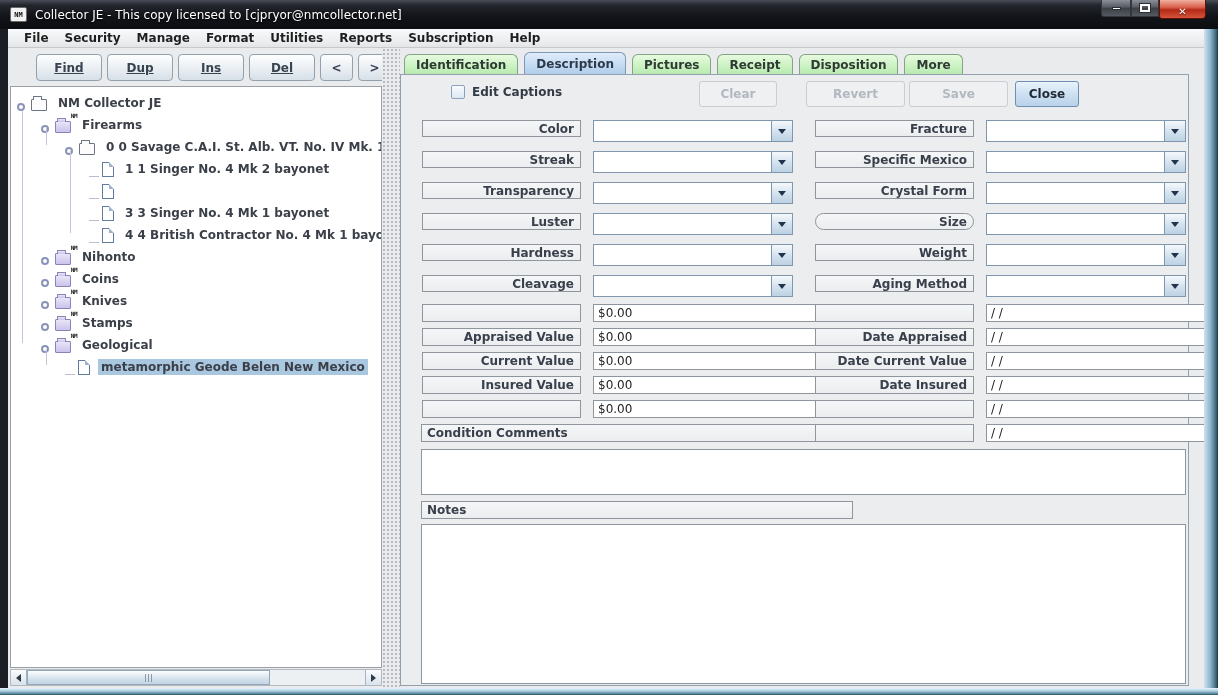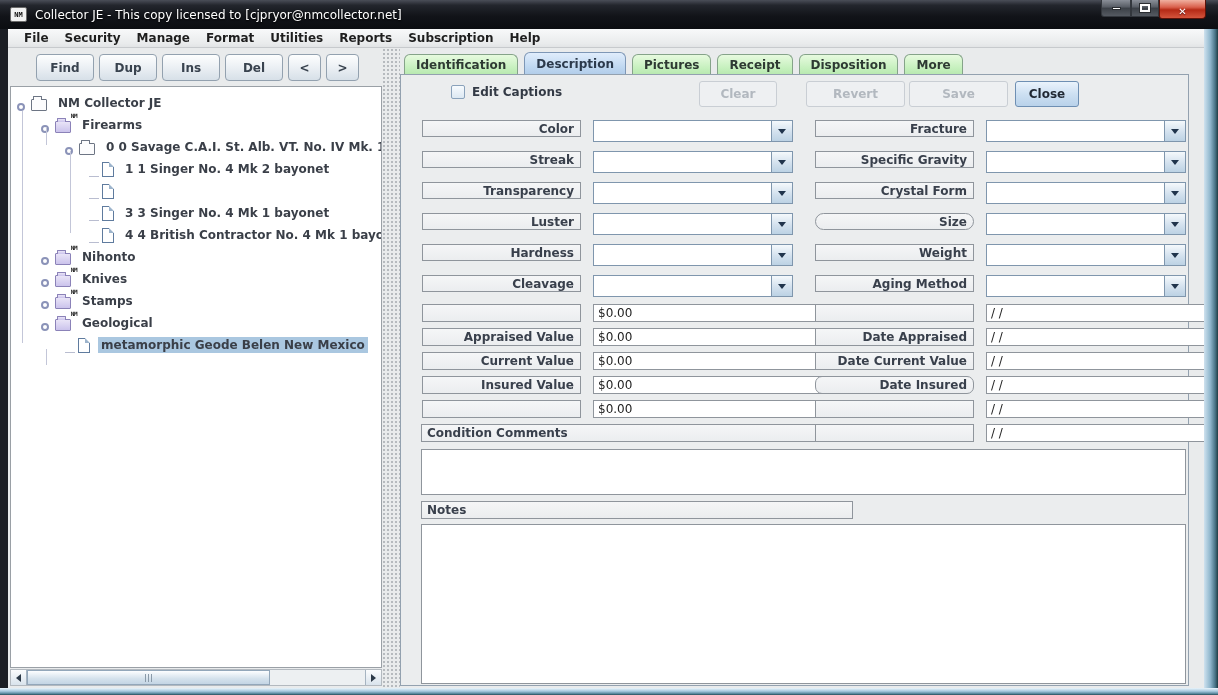--- a/index.html
+++ b/index.html
@@ -38,21 +38,21 @@
     background:linear-gradient(90deg,#cfe2ef 0%,#8fb6cc 45%,#487386 80%,#1f3d44 100%); }
   .edge-bottom { position:absolute; left:0; right:0; bottom:0; height:7px;
     background:linear-gradient(180deg,#eaf4fb 0%,#a9cbe0 45%,#4e7f94 85%,#24474f 100%); }
 
   
   .left-panel { position:absolute; left:0; top:0; bottom:0; width:374px; }
   .toolbar { position:absolute; left:28px; top:6px; display:flex; gap:5px; }
   .btn { background:linear-gradient(180deg,#fdfefe 0%,#edf1f5 45%,#d7e0e8 100%);
     border:1px solid #93a1af; border-radius:4px; font:bold 12px "DejaVu Sans", sans-serif; color:#39434f;
     height:27px; display:flex; align-items:center; justify-content:center; cursor:default; }
-  .btn.w58 { width:58px; } .btn.w33 { width:33px; }
+  .btn.w58 { width:66px;text-decoration:underline; } .btn.w33 { width:33px; }
 
   .tree-box { position:absolute; left:2px; top:38px; width:372px; bottom:20px; background:#ffffff;
     border:1px solid #9aa0a6; overflow:hidden; padding-top:4px; }
   .tree-row { height:20px; margin-bottom:2px; display:flex; align-items:flex-end; white-space:nowrap; }
   .lvl0 { padding-left:6px; } .lvl1 { padding-left:30px; } .lvl2 { padding-left:54px; } .lvl3 { padding-left:78px; }
   .handle { width:8px; height:8px; border:2px solid #8b93b8; border-radius:50%; margin-right:6px; flex:none; }
   .dash { width:10px; height:1px; background:#b9bdd0; margin-right:3px; flex:none; }
   .icon-folder { width:16px; height:12px; position:relative; flex:none; margin-right:8px; margin-top:1px;
     background:linear-gradient(180deg,#e9e4f7,#cbc3ec); border:1px solid #8b82b8; border-radius:1px; }
   .icon-folder::before { content:""; position:absolute; top:-4px; left:1px; width:7px; height:3px;
@@ -214,20 +214,27 @@
           <span class="icon-folder">
               <span class="nm-badge">NM</span>
             </span>
           <span class="tree-label">Nihonto</span>
         </div>
         <div class="tree-row lvl1">
           <span class="handle"></span>
           <span class="icon-folder">
               <span class="nm-badge">NM</span>
             </span>
+          <span class="tree-label">Coins</span>
+        </div>
+        <div class="tree-row lvl1">
+          <span class="handle"></span>
+          <span class="icon-folder">
+              <span class="nm-badge">NM</span>
+            </span>
           <span class="tree-label">Knives</span>
         </div>
         <div class="tree-row lvl1">
           <span class="handle"></span>
           <span class="icon-folder">
               <span class="nm-badge">NM</span>
             </span>
           <span class="tree-label">Stamps</span>
         </div>
         <div class="tree-row lvl1">
@@ -323,21 +330,21 @@
             </div>
           </div>
         <div class="combo" style="left:192px; top:200px;">
             <div class="combo-field"></div>
             <div class="combo-btn">
               <i class="tri-down"></i>
             </div>
           </div>
 
         <span class="field-label" style="left:414px; top:45px;">Fracture</span>
-        <span class="field-label" style="left:414px; top:76px;">Specific Gravity</span>
+        <span class="field-label" style="left:414px; top:76px;">Specific Mexico</span>
         <span class="field-label" style="left:414px; top:107px;">Crystal Form</span>
         <span class="field-label" style="left:414px; top:138px;border-radius:11px;">Size</span>
         <span class="field-label" style="left:414px; top:169px;">Weight</span>
         <span class="field-label" style="left:414px; top:200px;">Aging Method</span>
 
         <div class="combo" style="left:585px; top:45px;">
             <div class="combo-field"></div>
             <div class="combo-btn">
               <i class="tri-down"></i>
             </div>
@@ -381,21 +388,21 @@
 
         <input class="tfield" style="left: 192px; top: 229px;" value="$0.00">
         <input class="tfield" style="left: 192px; top: 253px;" value="$0.00">
         <input class="tfield" style="left: 192px; top: 277px;" value="$0.00">
         <input class="tfield" style="left: 192px; top: 301px;" value="$0.00">
         <input class="tfield" style="left: 192px; top: 325px;" value="$0.00">
 
         <span class="field-label small" style="left:414px; top:229px;"></span>
         <span class="field-label small" style="left:414px; top:253px;">Date Appraised</span>
         <span class="field-label small" style="left:414px; top:277px;">Date Current Value</span>
-        <span class="field-label small" style="left:414px; top:301px;border-radius:7px;">Date Insured</span>
+        <span class="field-label small" style="left:414px; top:301px;">Date Insured</span>
         <span class="field-label small" style="left:414px; top:325px;"></span>
 
         <input class="tfield" style="left: 585px; top: 229px;" value="/ /">
         <input class="tfield" style="left: 585px; top: 253px;" value="/ /">
         <input class="tfield" style="left: 585px; top: 277px;" value="/ /">
         <input class="tfield" style="left: 585px; top: 301px;" value="/ /">
         <input class="tfield" style="left: 585px; top: 325px;" value="/ /">
 
         <span class="field-label small wide" style="left:20px; top:349px;">Condition Comments</span>
         <span class="field-label small" style="left:414px; top:349px;"></span>

